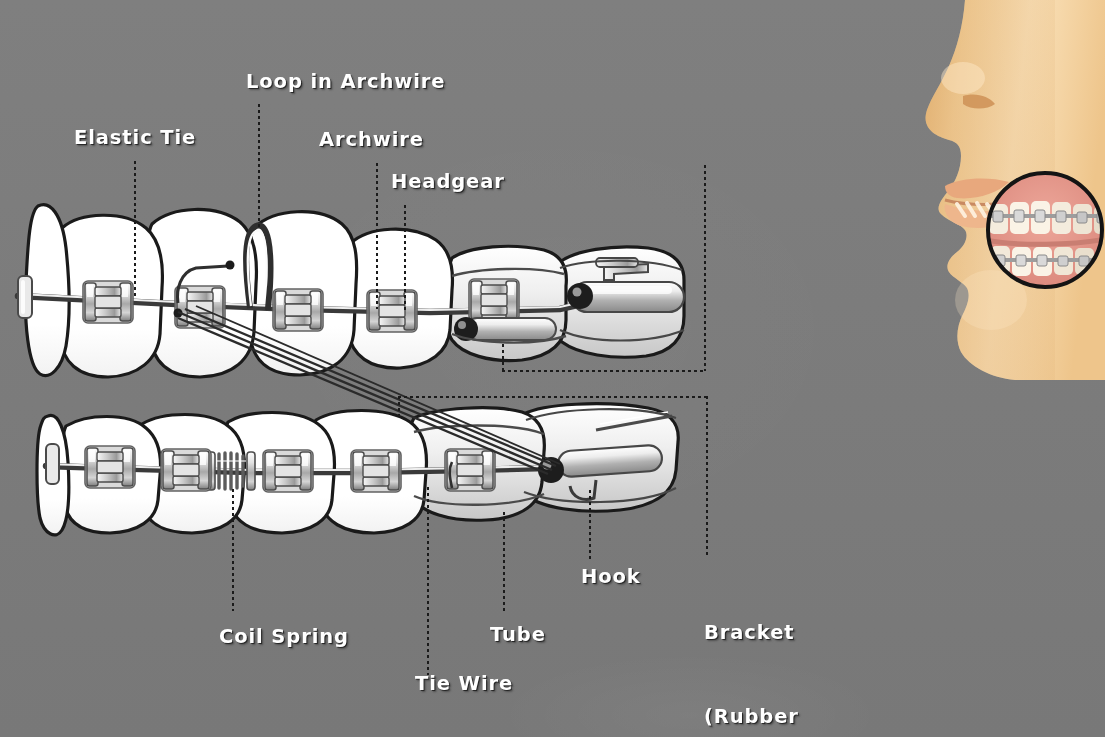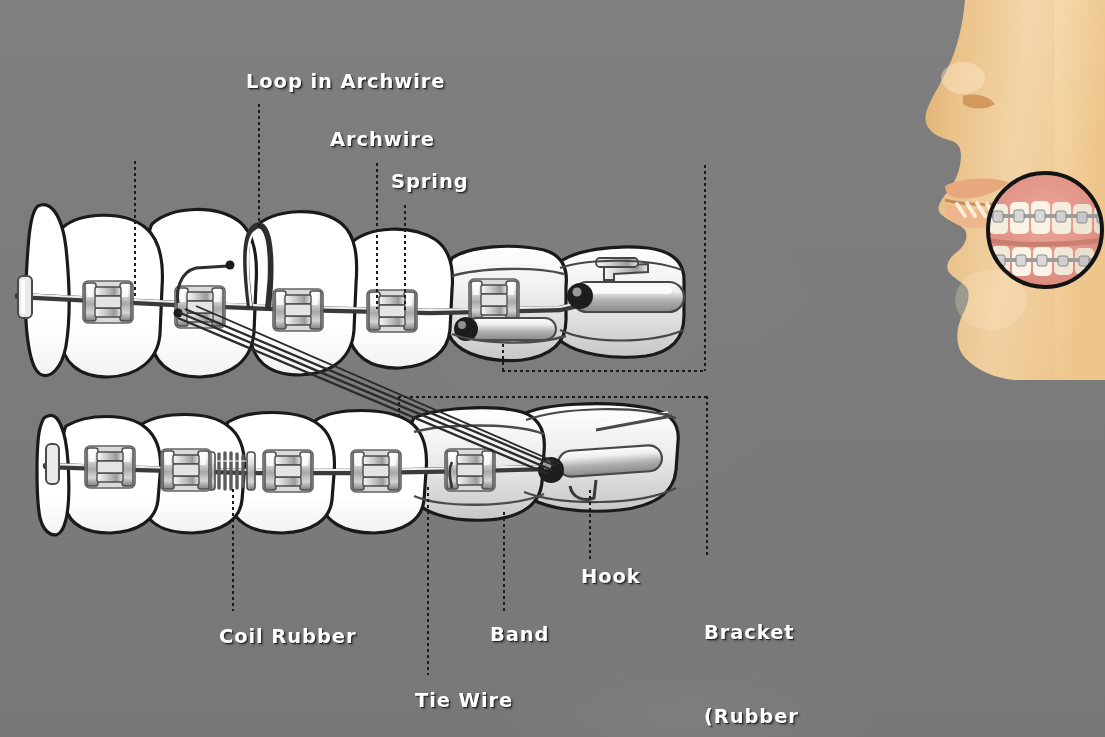--- a/index.html
+++ b/index.html
@@ -439,33 +439,34 @@
   <div class="leader-v" style="left:232px;top:489px;height:122px;"></div>
 
   <div class="leader-v" style="left:427px;top:487px;height:188px;"></div>
 
   <div class="leader-v" style="left:589px;top:490px;height:70px;"></div>
 
   <div class="leader-v" style="left:706px;top:396px;height:162px;"></div>
   <div class="leader-h" style="left:398px;top:396px;width:310px;"></div>
   <div class="leader-v" style="left:398px;top:396px;height:24px;"></div>
 
+  <div class="label" style="left:74px;top:124px;">Elastic Tie</div>
 
   <div class="label" style="left:246px;top:68px;">Loop in Archwire</div>
 
-  <div class="label" style="left:330px;top:126px;text-align:right;">Archwire</div>
-
-  <div class="label" style="left:391px;top:168px;">Spring</div>
-
-
-  <div class="label" style="left:219px;top:623px;">Coil Rubber</div>
-
-  <div class="label" style="left:415px;top:687px;text-align:right;">Tie Wire</div>
-
-  <div class="label" style="left:490px;top:621px;">Band</div>
+  <div class="label" style="left:319px;top:126px;text-align:right;">Archwire</div>
+
+  <div class="label" style="left:391px;top:168px;">Headgear</div>
+
+
+  <div class="label" style="left:219px;top:623px;">Coil Spring</div>
+
+  <div class="label" style="left:415px;top:670px;text-align:right;">Tie Wire</div>
+
+  <div class="label" style="left:490px;top:621px;">Tube</div>
 
   <div class="label" style="left:581px;top:563px;">Hook</div>
 
   <div class="label" style="left:704px;top:563px;">
     <div>Bracket</div>
     <div>(Rubber</div>
     
   </div>
 
 </div>

